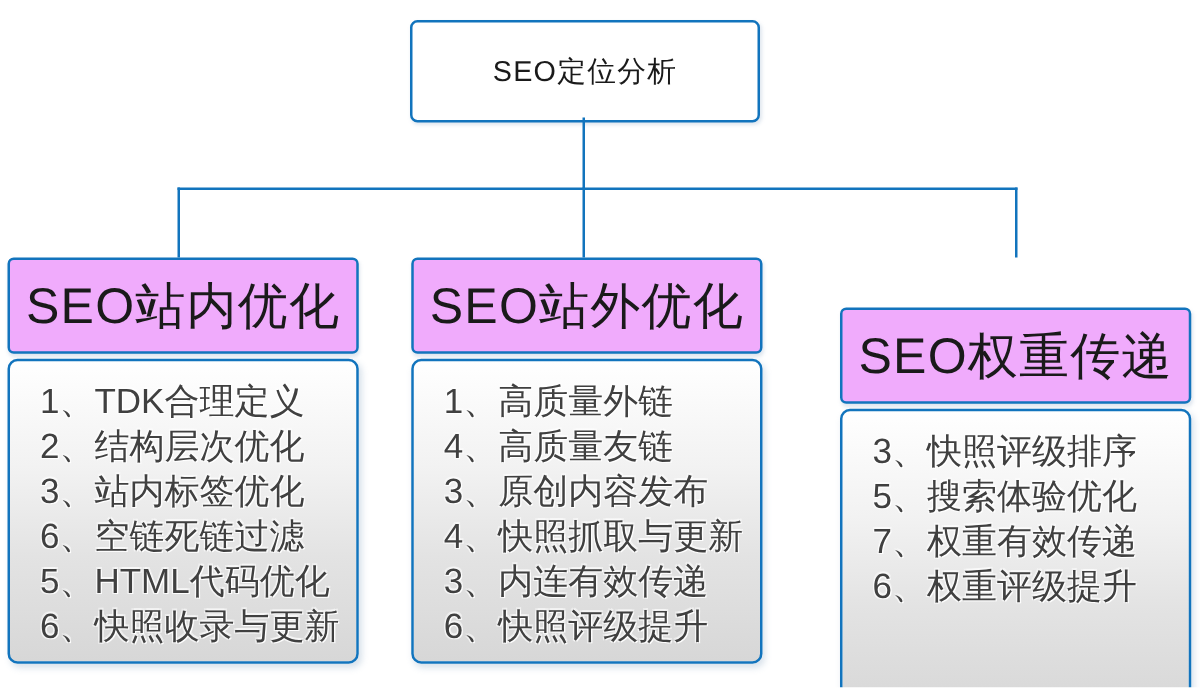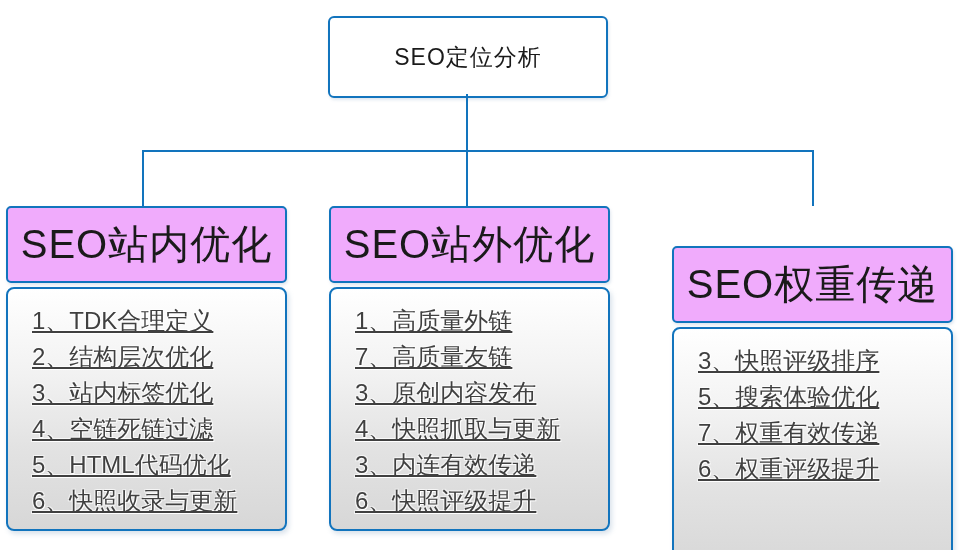--- a/index.html
+++ b/index.html
@@ -64,30 +64,29 @@
     width: 281px;
     height: 244px;
     box-sizing: border-box;
     background: linear-gradient(180deg, #ffffff 0%, #f2f2f2 35%, #e3e3e3 65%, #d7d7d7 100%);
     border: 2px solid var(--line-color, #1274bd);
     border-radius: 8px;
     box-shadow: 2px 3px 5px rgba(130, 160, 190, 0.30);
     padding: 14px 0 0 24px;
   }
   .list-item {
-    font-size: 24px;
+    font-size: 28px;
     line-height: 36px;
     color: #404040;
     white-space: nowrap;
     text-shadow:
       1px 1px 0 rgba(255, 255, 255, 0.95),
       -1px 1px 0 rgba(255, 255, 255, 0.65),
       1px -1px 0 rgba(255, 255, 255, 0.55),
       -1px -1px 0 rgba(255, 255, 255, 0.45);
-    text-decoration: underline;
   }
   .col-1 { left: 6px; }
   .col-2 { left: 329px; }
   .col-3 { left: 672px; margin-top: 40px; }
 </style>
 </head>
 <body>
 
 <div class="canvas">
 
@@ -101,31 +100,31 @@
   <div class="line" style="left:466px; top:150px; width:2px; height:56px;"></div>
   <div class="line" style="left:812px; top:150px; width:2px; height:56px;"></div>
 
   <div class="header-box col-1">
     <span>SEO站内优化</span>
   </div>
   <div class="list-box col-1">
     <div class="list-item">1、TDK合理定义</div>
     <div class="list-item">2、结构层次优化</div>
     <div class="list-item">3、站内标签优化</div>
-    <div class="list-item">4、空链死链过滤</div>
+    <div class="list-item">6、空链死链过滤</div>
     <div class="list-item">5、HTML代码优化</div>
     <div class="list-item">6、快照收录与更新</div>
   </div>
 
   <div class="header-box col-2">
     <span>SEO站外优化</span>
   </div>
   <div class="list-box col-2">
     <div class="list-item">1、高质量外链</div>
-    <div class="list-item">7、高质量友链</div>
+    <div class="list-item">4、高质量友链</div>
     <div class="list-item">3、原创内容发布</div>
     <div class="list-item">4、快照抓取与更新</div>
     <div class="list-item">3、内连有效传递</div>
     <div class="list-item">6、快照评级提升</div>
   </div>
 
   <div class="header-box col-3">
     <span>SEO权重传递</span>
   </div>
   <div class="list-box col-3">

